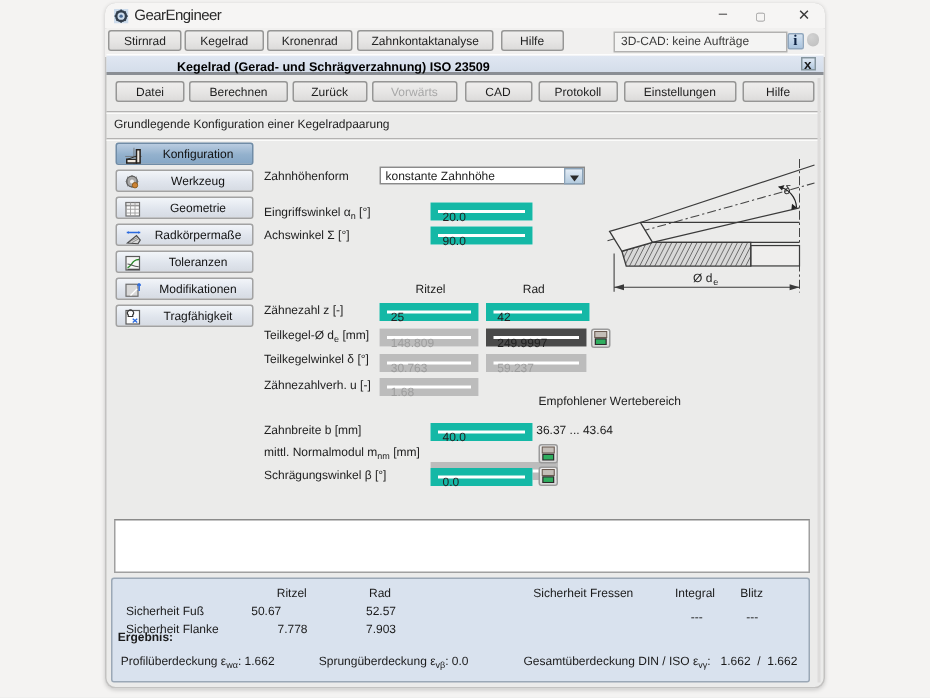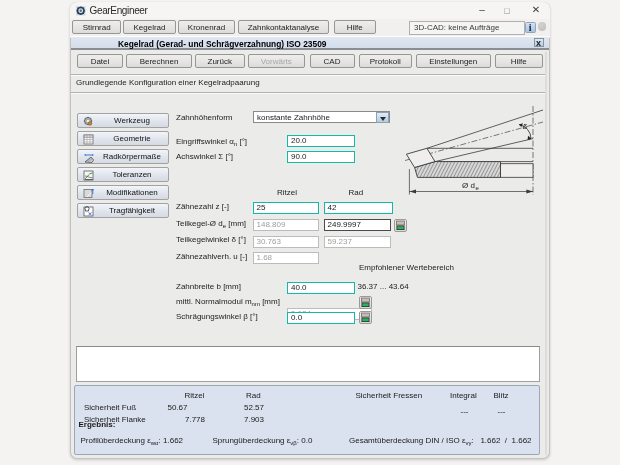--- a/index.html
+++ b/index.html
@@ -20,21 +20,21 @@
 #ifx { position:absolute; right:5.5px; top:1px; width:10px; height:9.5px; background:linear-gradient(#dfe9f4,#b3c9df); border:1px solid #85959e; font-size:9px; font-weight:bold; color:#1a1a1a; text-align:center; line-height:8.5px; }
 .toolbtn { position:absolute; top:51.5px; height:14.5px; background:linear-gradient(#eeedec,#e6e5e4 55%,#dcdbda); border:1px solid #969695; border-radius:2px; font-size:8px; color:#1d1d1d; text-align:center; line-height:14px; }
 #sectlbl { position:absolute; left:6px; top:75.5px; font-size:8px; color:#222; }
 #sectline { position:absolute; left:1px; top:89.5px; width:476px; height:2px; border-top:1px solid #b3b2b1; border-bottom:1px solid #fbfbfa; }
 .sbtn { position:absolute; left:7px; width:92px; height:15px; background:linear-gradient(#f2f5f9,#e0e5ed 55%,#d6dbe3); border:1px solid #a2a2a2; border-radius:2px; }
 .sbtn.sel { background:linear-gradient(#b9cce0,#93b1cd 55%,#86a7c6); border-color:#708ca6; }
 .sbtn .lbl { position:absolute; left:18px; right:0; top:0; height:100%; text-align:center; line-height:13px; font-size:8px; color:#111; }
 .sbtn svg { position:absolute; left:5px; top:2px; }
 .flabel { position:absolute; left:106px; font-size:8px; line-height:9px; color:#1c1c1c; white-space:nowrap; }
 sub { font-size:6px; vertical-align:-2px; }
-.inp { position:absolute; height:12px; background:#fff; border:1px solid #14b8a6; font-size:8px; color:#222; line-height:10.5px; padding-left:3px; white-space:nowrap; }
+.inp { position:absolute; height:12px; background:#fff; border:5px solid #14b8a6; font-size:8px; color:#222; line-height:10.5px; padding-left:3px; white-space:nowrap; }
 .inp.dis { border-color:#bcbcbc; color:#9e9e9e; }
 .calcbtn { position:absolute; width:13px; height:13px; background:linear-gradient(#f2f2f2,#d8d8d8); border:1px solid #9a9a9a; border-radius:2px; }
 #ddown { position:absolute; left:183px; top:108.5px; width:137px; height:12.5px; background:#fff; border:1px solid #8a8a8a; }
 #ddown .txt { position:absolute; left:3px; top:1px; font-size:8px; }
 #ddarrow { position:absolute; right:0.5px; top:0.5px; width:13px; height:10.5px; background:linear-gradient(#e3ecf5,#b4cbdf); border:1px solid #8aa2b8; }
 #ddarrow:after { content:""; position:absolute; left:3px; top:3.5px; border-left:3.5px solid transparent; border-right:3.5px solid transparent; border-top:4.5px solid #2a2a2a; }
 #textarea { position:absolute; left:5.5px; top:344px; width:464px; height:36px; background:#fff; border:1px solid #a0a0a0; border-top-color:#8a8a8a; }
 #results { position:absolute; left:3.5px; top:383px; width:466px; height:70px; background:#d9e2ee; border:1px solid #9ba8b6; border-radius:2px; }
 .r { position:absolute; white-space:nowrap; font-size:8px; line-height:9px; color:#1a1a1a; }
 </style>
@@ -72,20 +72,29 @@
   <div class="toolbtn" style="left:125px;width:49.5px;">Zurück</div>
   <div class="toolbtn" style="left:178px;width:56.5px;color:#a8a8a8;">Vorwärts</div>
   <div class="toolbtn" style="left:239.5px;width:45px;">CAD</div>
   <div class="toolbtn" style="left:289px;width:52.5px;">Protokoll</div>
   <div class="toolbtn" style="left:346px;width:74.5px;">Einstellungen</div>
   <div class="toolbtn" style="left:424.5px;width:48.5px;">Hilfe</div>
   <div id="groove" style="position:absolute;left:1px;top:71.5px;width:476px;height:2px;border-top:1px solid #b3b2b1;border-bottom:1px solid #fbfbfa;"></div>
     <div id="sectlbl">Grundlegende Konfiguration einer Kegelradpaarung</div>
   <div id="sectline"></div>
 
+  <div class="sbtn sel" style="top:93px;">
+    <svg width="12" height="12" viewBox="0 0 12 12">
+        <path d="M0.5 6.3 L11.5 6.3 M6.3 0.5 L6.3 11.5" stroke="#6a6a6a" stroke-width="0.5"></path>
+        <path d="M1.5 8.2 L8 8.2 L8 10.6 L1.5 10.6 Z" fill="#efe9e0" stroke="#26211c" stroke-width="1"></path>
+        <path d="M8 10.6 L8 1.8 L10.4 1.8 L10.4 10.6 Z" fill="#efe9e0" stroke="#26211c" stroke-width="1"></path>
+        <path d="M2 8.2 L7.6 6.2 L8 8.2 Z" fill="#9fb3c4" stroke="#26211c" stroke-width="0.6"></path>
+      </svg>
+    <div class="lbl">Konfiguration</div>
+  </div>
   <div class="sbtn" style="top:111px;">
     <svg width="11" height="11" viewBox="0 0 11 11">
         <circle cx="5" cy="5" r="3.6" fill="#a8a8a8" stroke="#5a5a5a" stroke-width="0.8"></circle>
         <circle cx="5" cy="5" r="1.3" fill="#eeeeee"></circle>
         <path d="M5 0.5 L6 2 L4 2 Z M5 9.5 L6 8 L4 8 Z M0.5 5 L2 4 L2 6 Z M9.5 5 L8 4 L8 6 Z M1.7 1.7 L3 2.2 L2.2 3 Z M8.3 8.3 L7 7.8 L7.8 7 Z M8.3 1.7 L7.8 3 L7 2.2 Z M1.7 8.3 L3 7.8 L2.2 7 Z" fill="#6a6a6a"></path>
         <circle cx="7" cy="7.5" r="1.8" fill="#cd8335" stroke="#8a5a18" stroke-width="0.6"></circle>
       </svg>
     <div class="lbl">Werkzeug</div>
   </div>
   <div class="sbtn" style="top:129px;">

